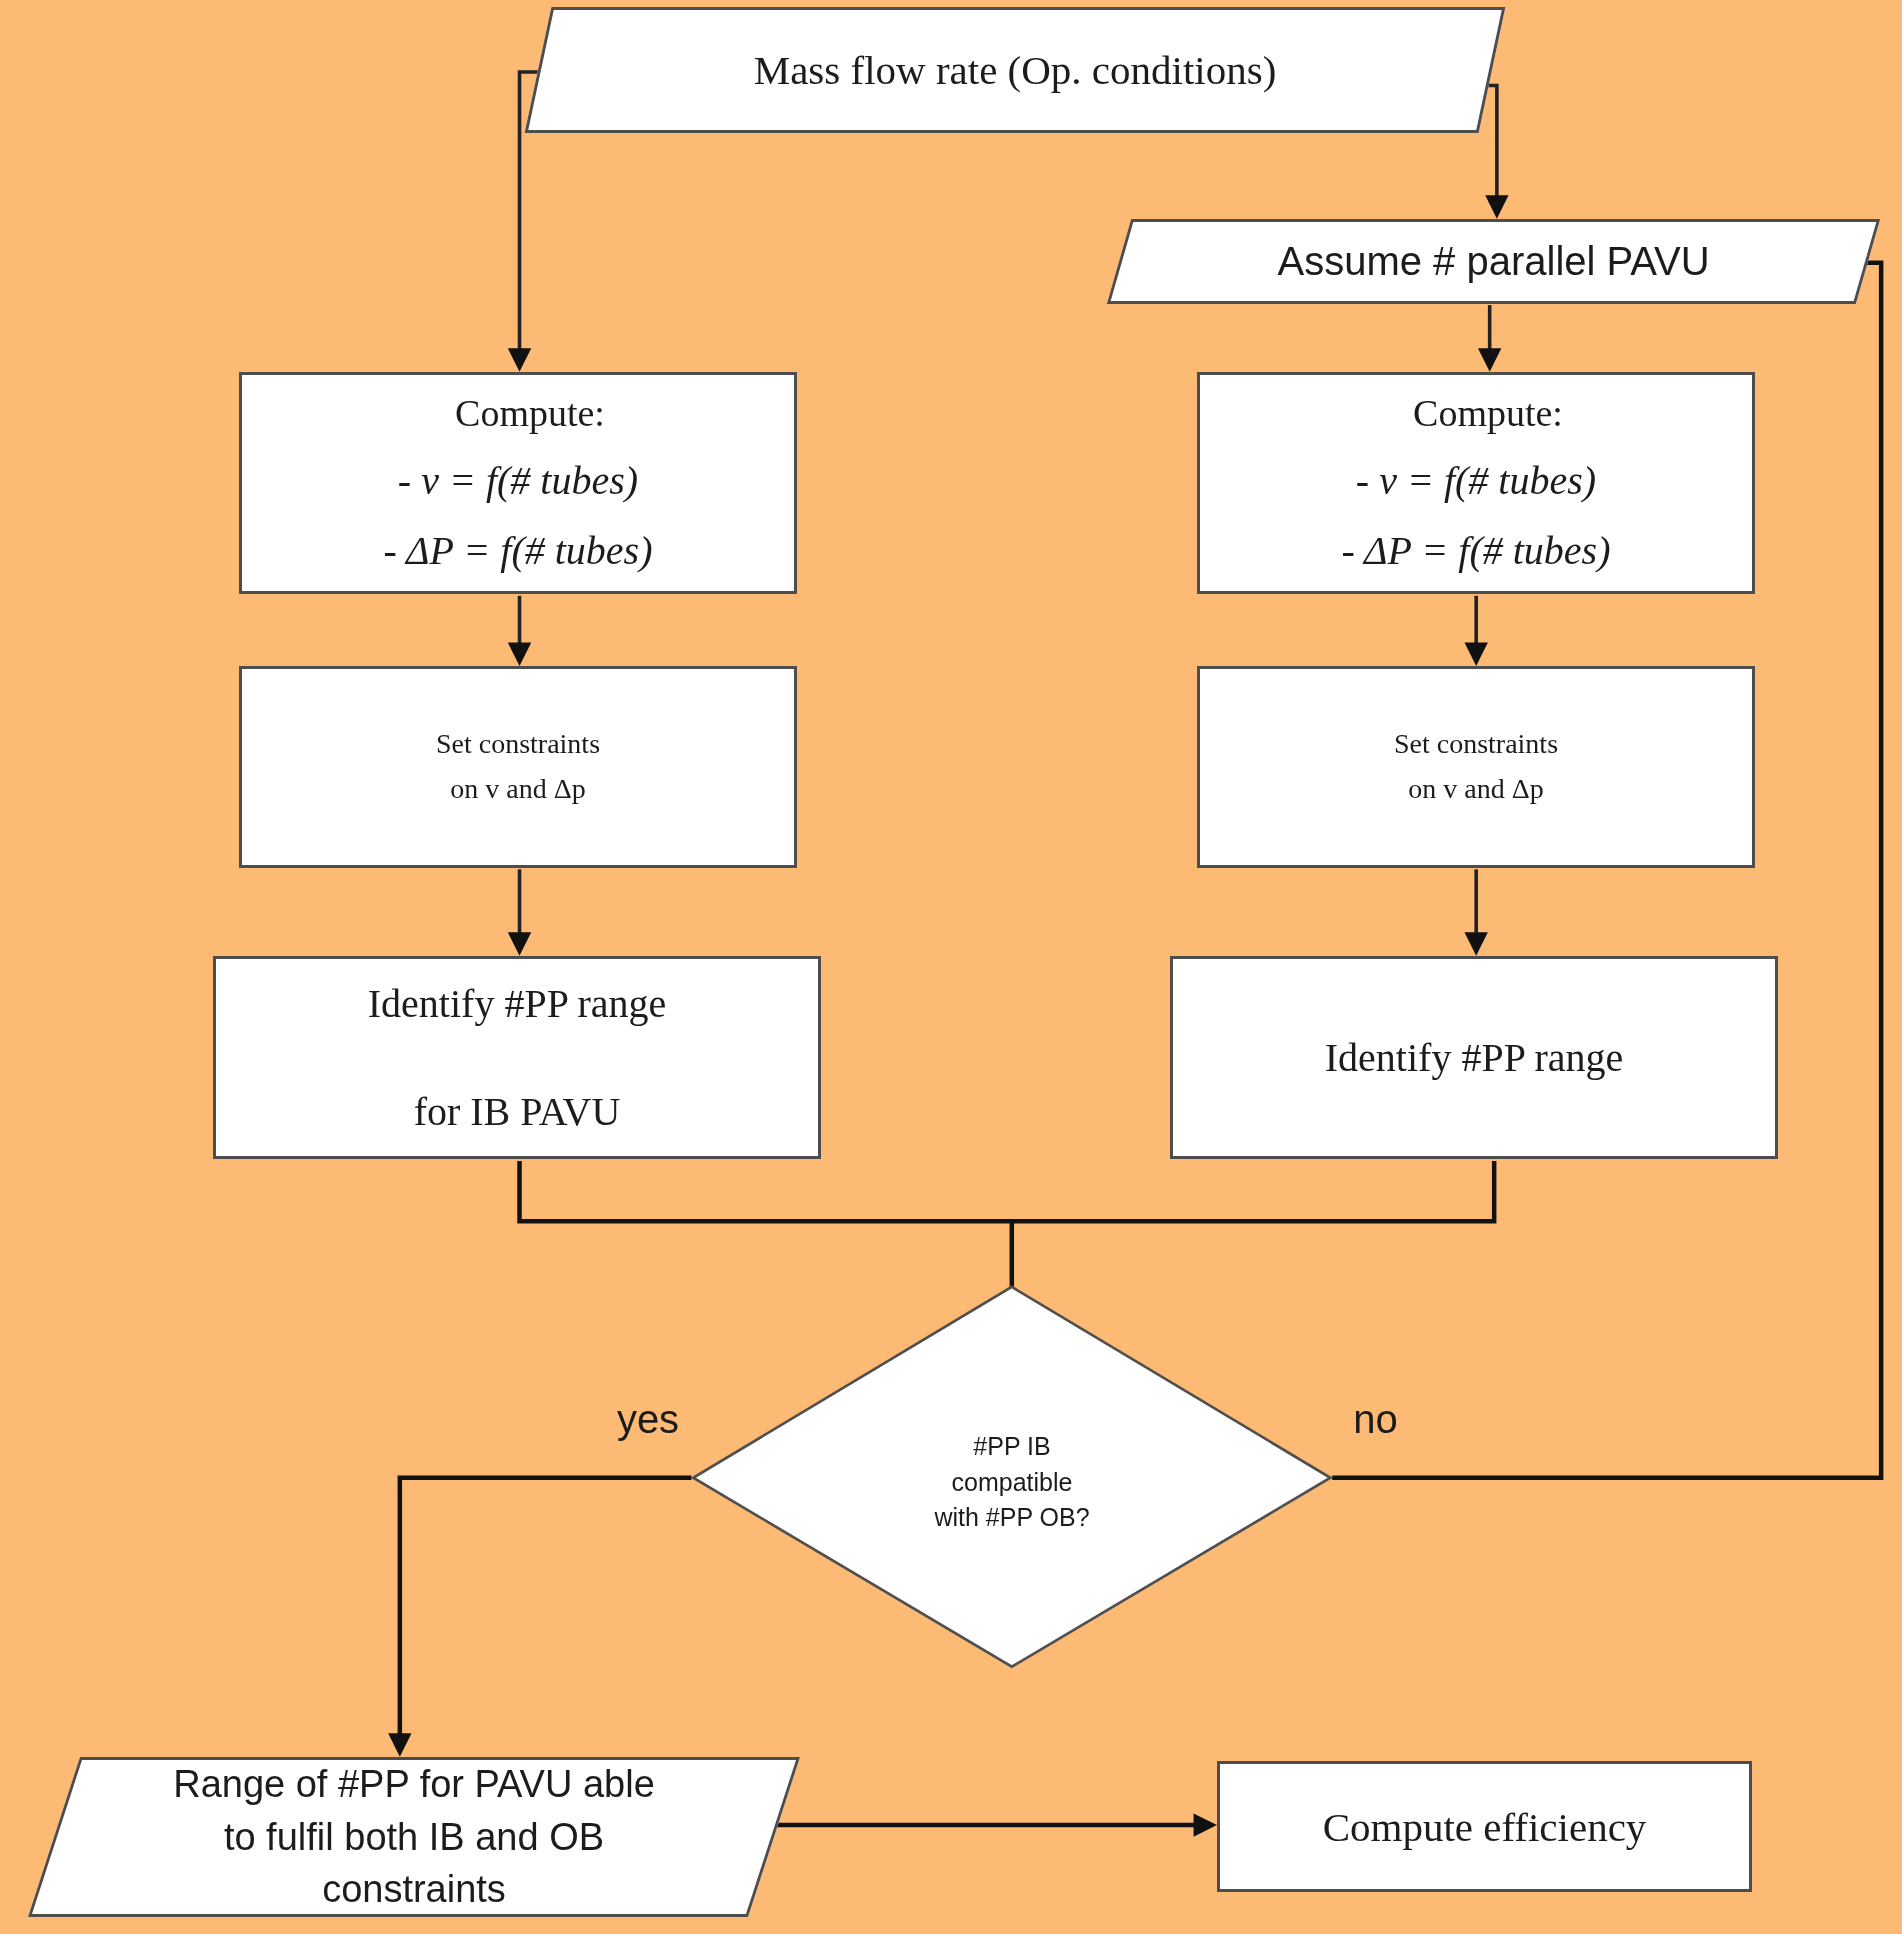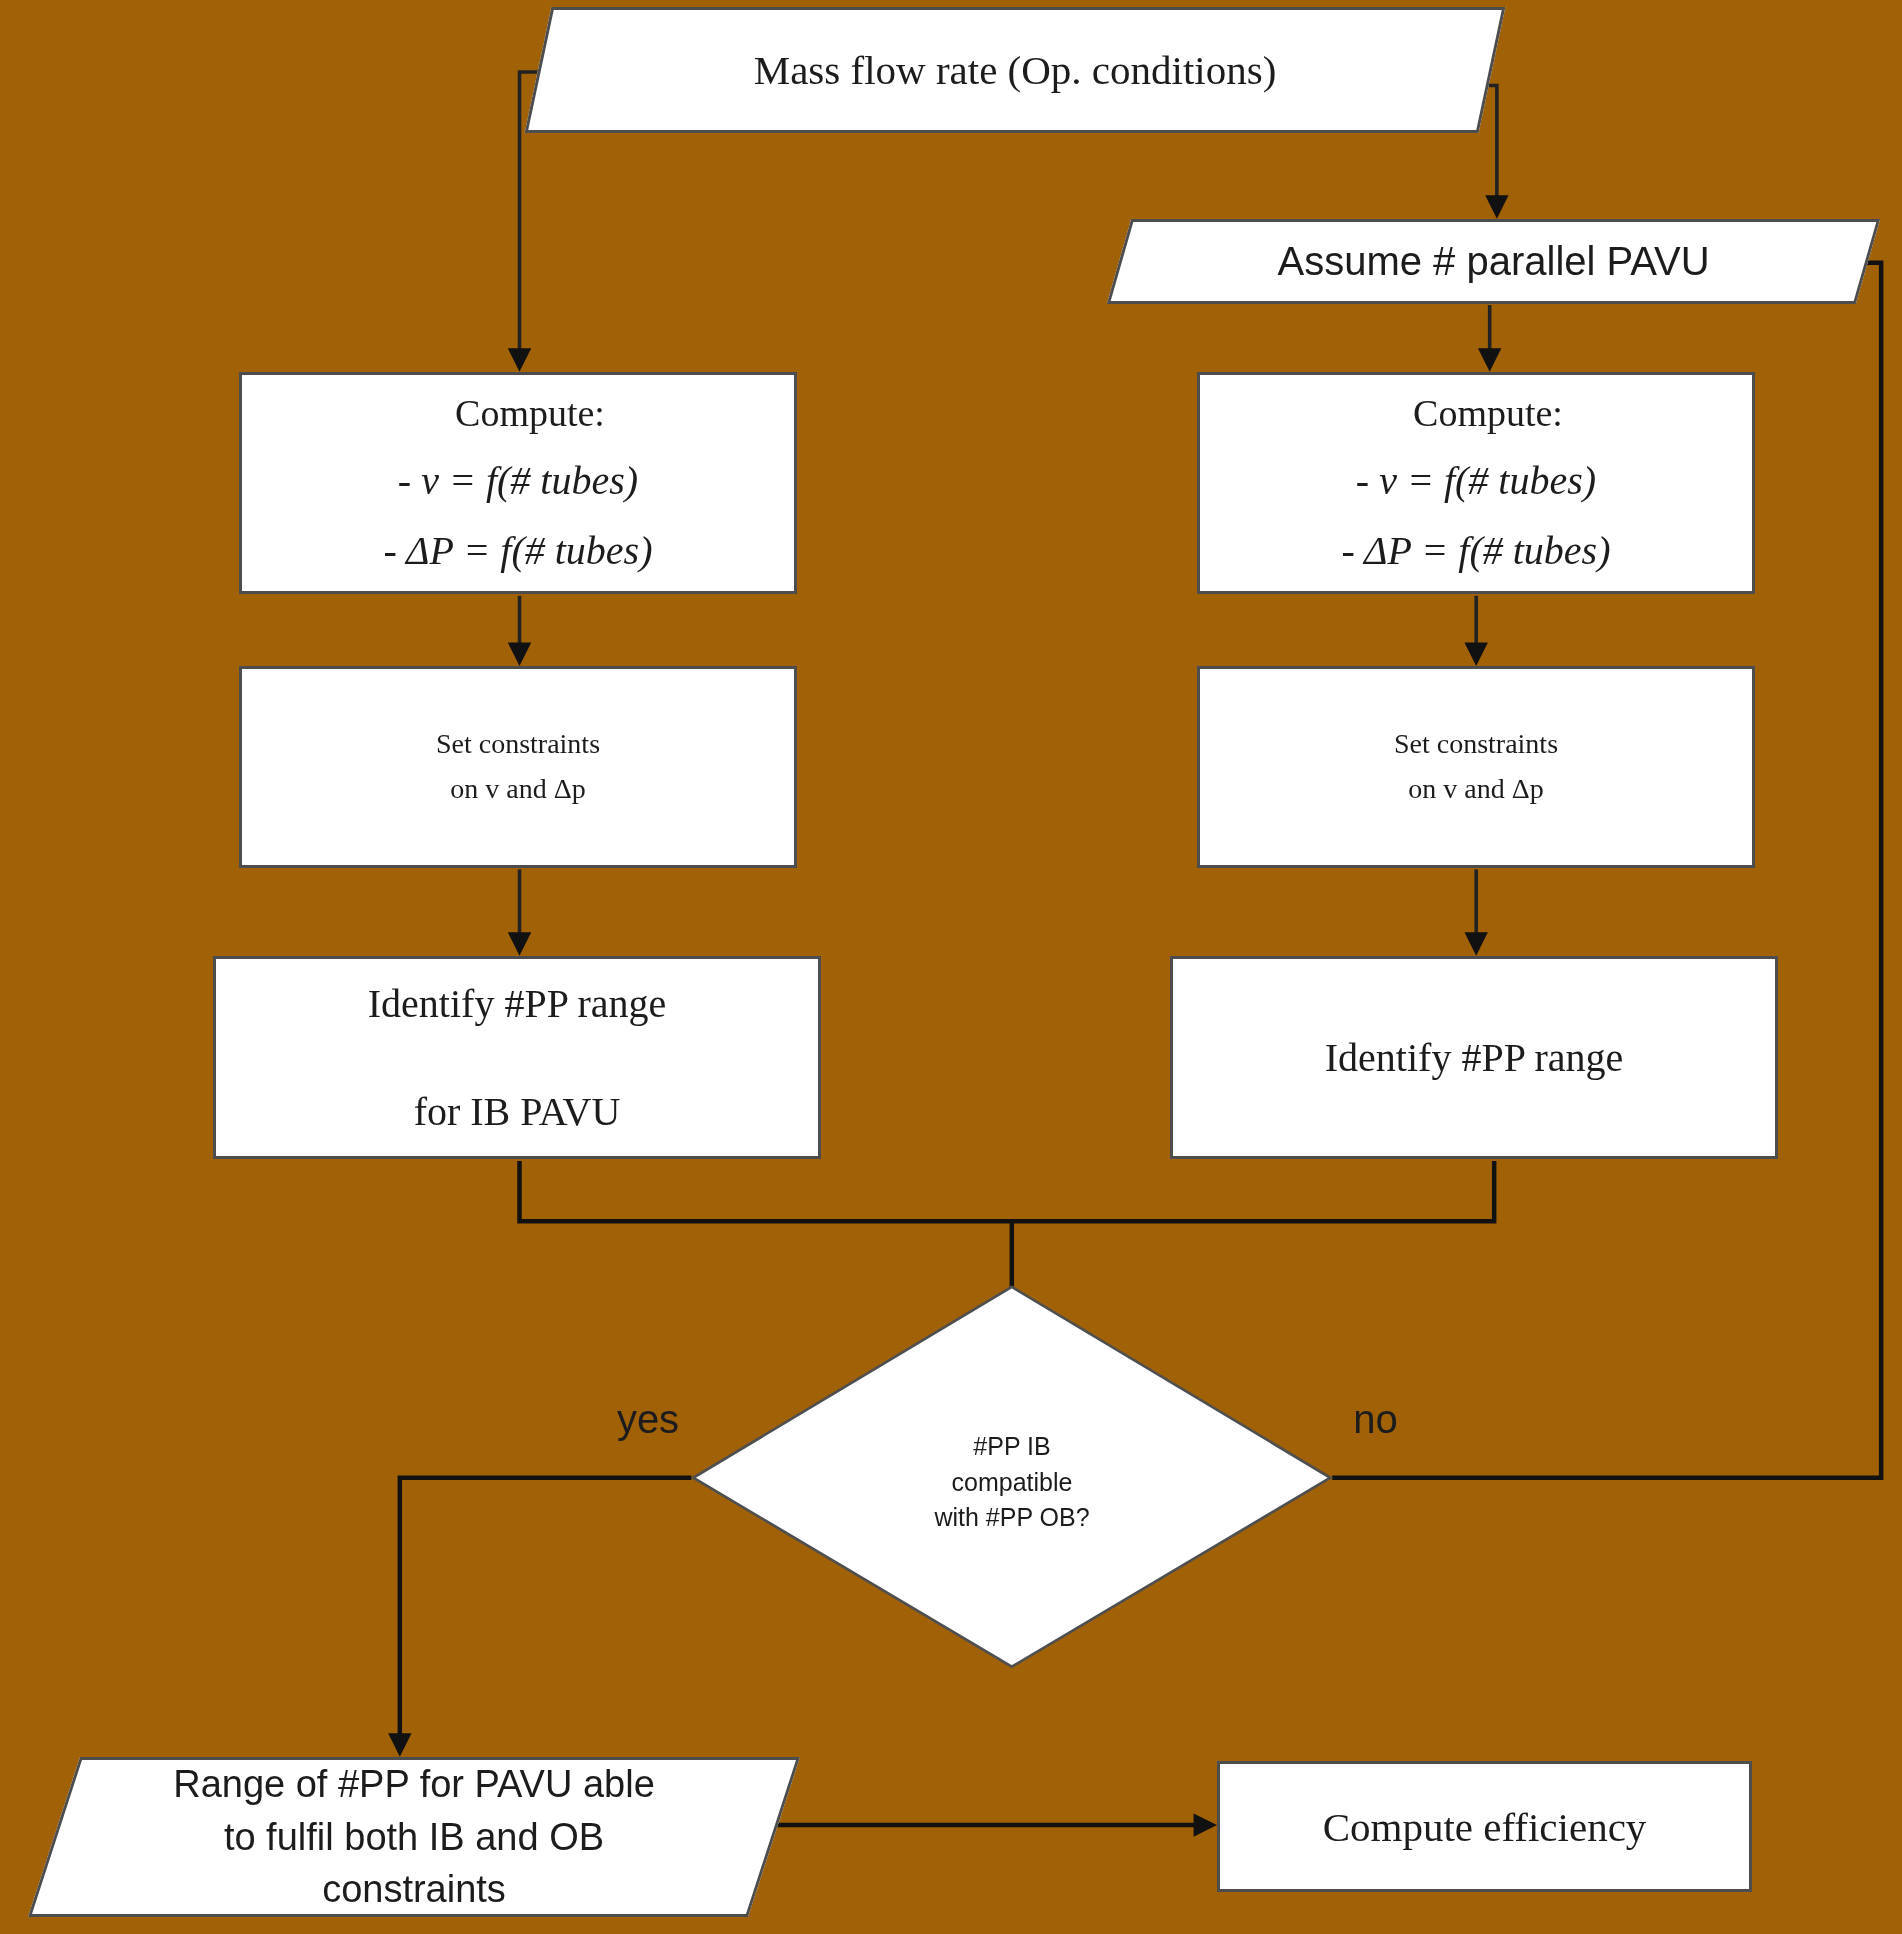--- a/index.html
+++ b/index.html
@@ -1,20 +1,20 @@
 <!DOCTYPE html>
 <html style="font-size:14.4px"><head>
 <meta charset="utf-8">
 <style>
   html,body{margin:0;padding:0;background:#ffffff;}
   .canvas{
     position:relative;
     width:1903px;
     height:1934px;
-    background:#a16207;
+    background:#fdba74;
     font-family:"Liberation Serif", serif;
     color:#1c1c1c;
     overflow:hidden;
   }
   svg.connector-layer{
     position:absolute;
     left:0;top:0;
     z-index:1;
   }
   .node{

